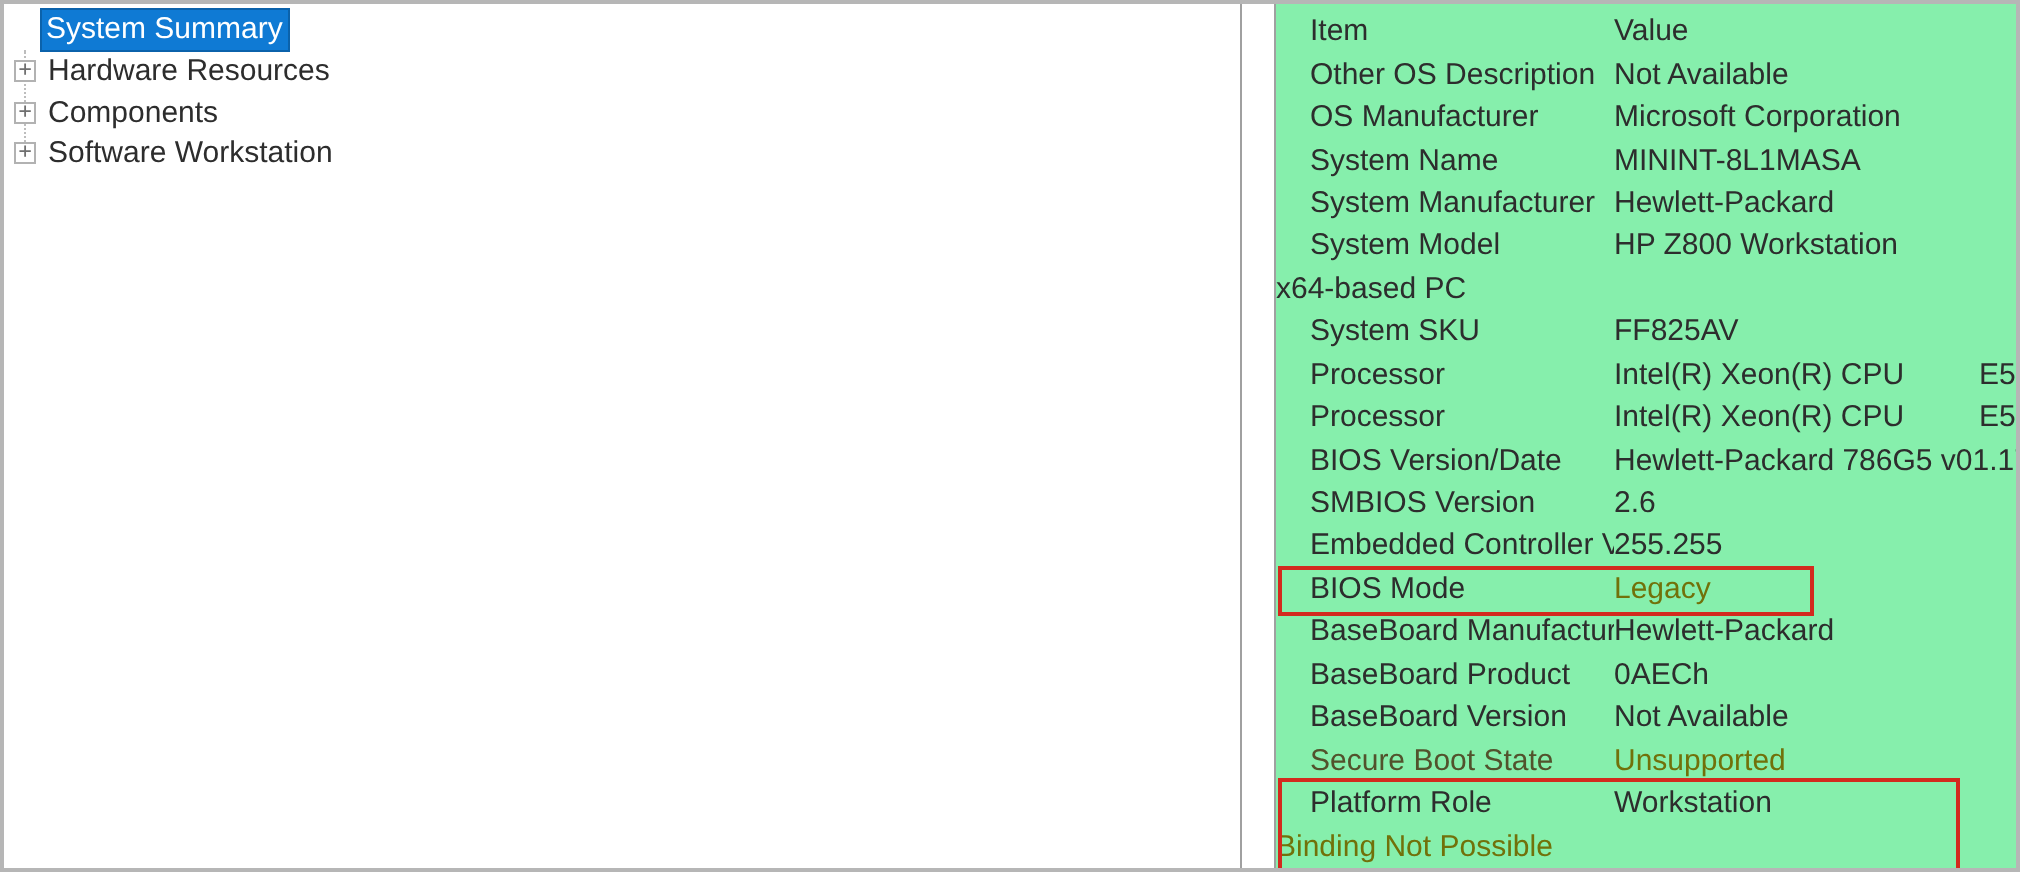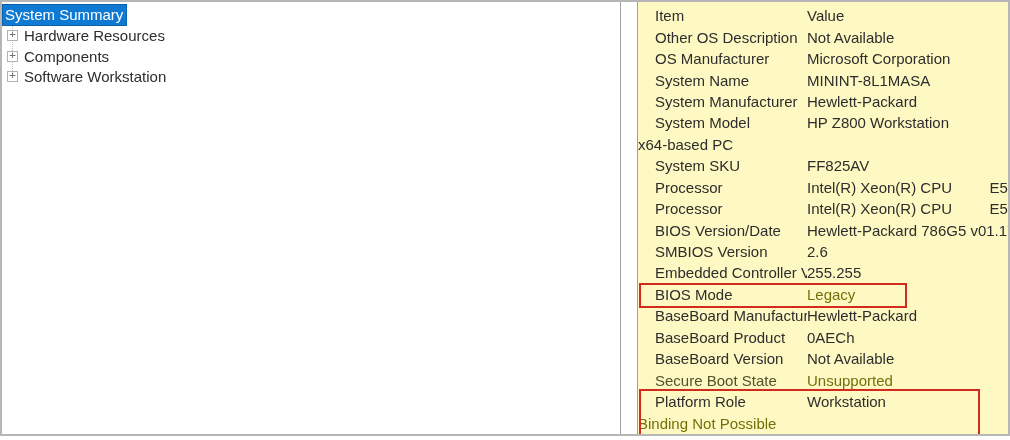--- a/index.html
+++ b/index.html
@@ -8,23 +8,23 @@
   .window{position:absolute;left:0;top:0;width:1006px;height:432px;border:2px solid #b6b6b6;background:#fff;}
   
   .left-pane{position:absolute;left:0;top:0;bottom:0;width:618px;border-right:1px solid #a0a0a0;background:#fff;overflow:hidden;}
   .tree{position:relative;padding-top:3px;}
   .tree-connector{position:absolute;left:10px;top:23px;height:50px;border-left:1px dotted #bdbdbd;}
   .tree-item{display:flex;align-items:center;height:20.5px;position:relative;cursor:default;}
   .expander{flex:none;width:9px;height:9px;margin-left:5px;margin-right:6px;border:1px solid #b2b2b2;
             background:#fff;color:#707070;font-size:11px;line-height:8px;text-align:center;
             font-family:"DejaVu Sans Mono",monospace;}
   .tree-label{white-space:nowrap;}
-  .tree-item.selected .tree-label{background:#0f7ad4;color:#fff;padding:1px 3px 2px 2px;margin-left:1px;outline:1px solid #0b62ab;}
+  .tree-item.selected .tree-label{background:#0f7ad4;color:#fff;padding:1px 3px 2px 2px;margin-left:19px;outline:1px solid #0b62ab;}
   
-  .right-pane{position:absolute;left:635px;top:0;right:0;bottom:0;border-left:1px solid #a0a0a0;background:#fef9c3;overflow:hidden;}
+  .right-pane{position:absolute;left:635px;top:0;right:0;bottom:0;border-left:1px solid #a0a0a0;background:#86efac;overflow:hidden;}
   .list{padding-top:3px;position:relative;}
   .row{display:flex;align-items:center;height:21.45px;}
   .cell-item{flex:none;width:152px;padding-left:17px;overflow:hidden;white-space:nowrap;}
   .cell-value{flex:1;overflow:hidden;white-space:pre;}
   .row.header .cell-item,.row.header .cell-value{color:#2d2d2d;}
   .olive-item{color:#52522c;}
   .olive-value{color:#71710a;}
   
   .red-box{position:absolute;border:2px solid #d32a1e;pointer-events:none;}
   .red-box.bios{left:1px;top:281px;width:264px;height:21px;}

